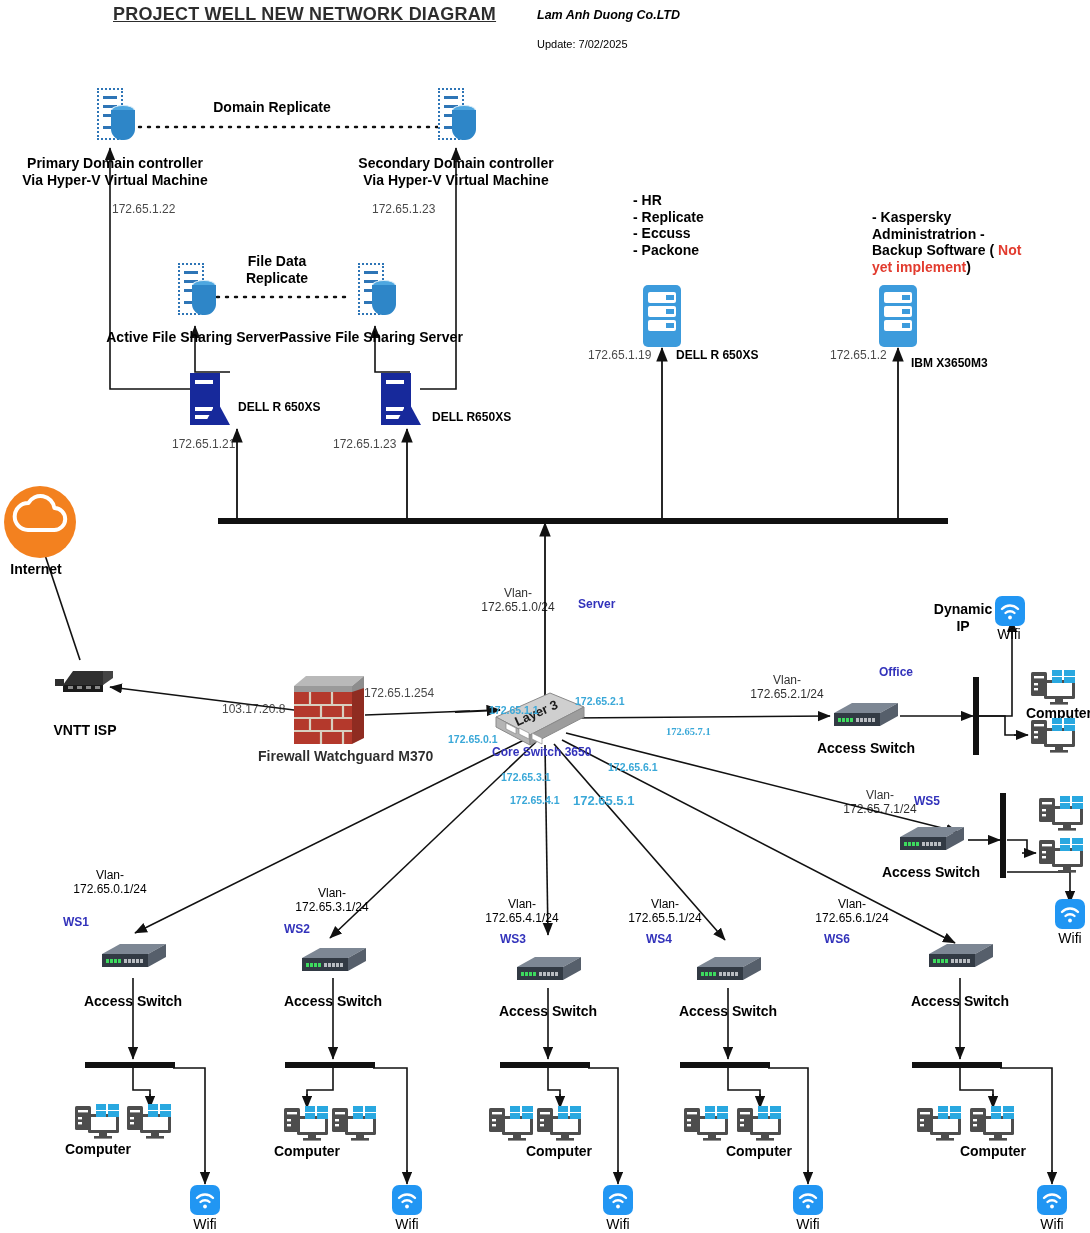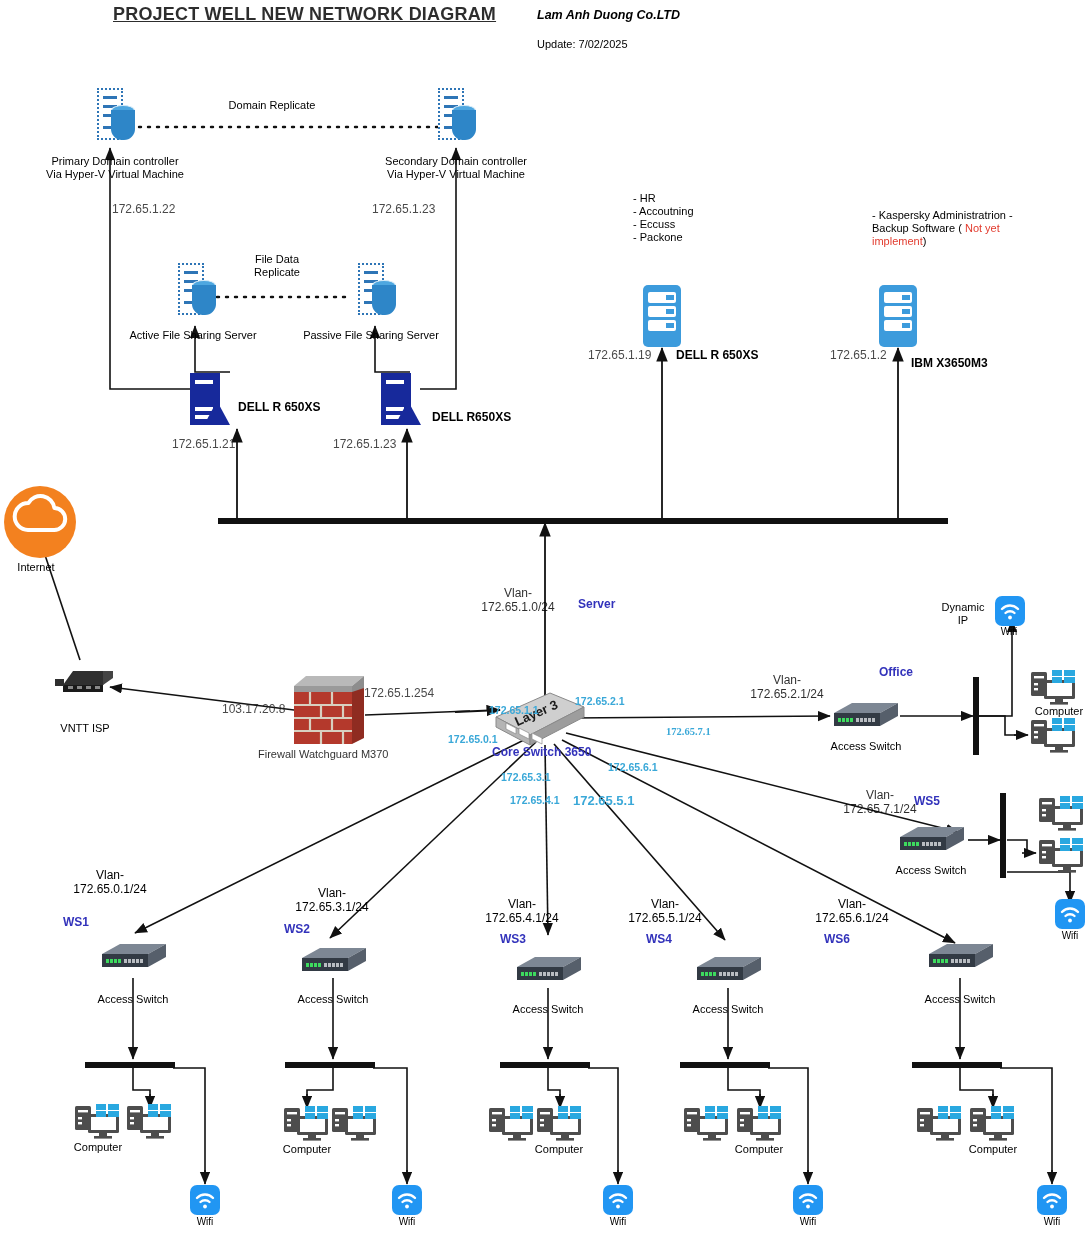--- a/index.html
+++ b/index.html
@@ -5,29 +5,29 @@
   html,body{margin:0;padding:0;background:#fff;}
   body{width:1090px;height:1233px;position:relative;overflow:hidden;
        font-family:"Liberation Sans",sans-serif;color:#000;}
   #canvas{position:absolute;inset:0;width:1090px;height:1060px;}
   svg#wires{position:absolute;left:0;top:0;width:1090px;height:1233px;pointer-events:none;}
   .lbl{position:absolute;white-space:pre;line-height:1.18;}
   .ctr{transform:translateX(-50%);text-align:center;}
   .t-title{font-size:18px;font-weight:bold;text-decoration:underline;letter-spacing:.2px;}
   .t-co{font-size:12.5px;font-style:italic;font-weight:bold;}
   .t-upd{font-size:11px;}
-  .t-n{font-size:11px;}
+  .t-n{font-size:14px;font-weight:bold;}
   .t-b{font-size:12px;font-weight:bold;}
   .t-ip{font-size:12px;color:#222;}
   .t-vlan{font-size:12px;}
   .t-blue{font-size:12px;font-weight:bold;color:#3333bb;}
   .t-cyan{font-size:10.5px;color:#3aa8d8;font-weight:bold;}
   .t-cyan-lg{font-size:13px;color:#3aa8d8;font-weight:bold;}
   .t-red{color:#e23b2e;}
-  .t-sm{font-size:10px;}
+  .t-sm{font-size:14px;}
   .blur{filter:blur(.7px);opacity:.82;}
   .icon{position:absolute;}
   
   .dcbox{width:26px;height:52px;border:2px dotted #2e75b6;box-sizing:border-box;background:#fff;}
   .dcbox i{display:block;height:3px;background:#2e75b6;margin:6px 4px 0 4px;}
   .cyl{position:absolute;width:24px;height:38px;}
   .cyl .body{position:absolute;top:5px;left:0;width:24px;height:30px;background:#2e86c8;border-radius:0 0 11px 11px;}
   .cyl .top{position:absolute;top:0;left:0;width:24px;height:11px;background:#4ea7e0;border-radius:50%;border:1px solid #d8ecf8;box-sizing:border-box;}
   
   .tower{position:absolute;width:30px;height:52px;background:#17299b;}
@@ -234,21 +234,21 @@
         <div class="slot" style="top:7px"></div>
         <div class="slot" style="top:34px"></div>
         <div class="slot" style="top:42px"></div>
       </div>
     <div class="tri" style="left:14px;top:28px;"></div>
   </div>
   <div class="lbl t-b" style="left:432px;top:410px;">DELL R650XS</div>
   <div class="lbl t-ip blur" style="left:333px;top:437px;">172.65.1.23</div>
 
   <div class="lbl t-n" style="left:633px;top:192px;">- HR
-- Accoutning
+- Replicate
 - Eccuss
 - Packone</div>
   <div class="icon" style="left:643px;top:285px;">
     <div class="rack">
         <div class="bay" style="top:7px">
           <b></b>
         </div>
         <div class="bay" style="top:21px">
           <b></b>
         </div>

